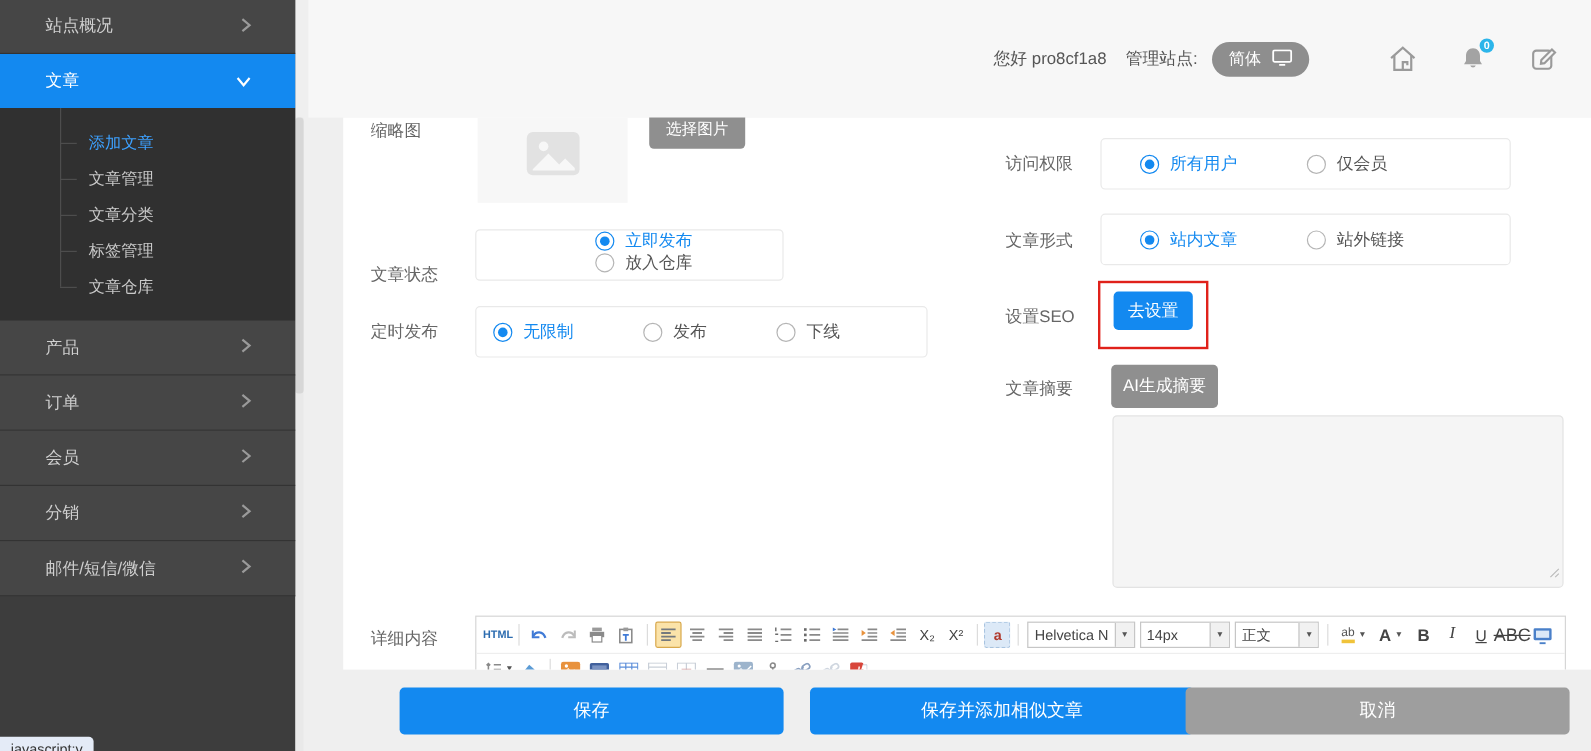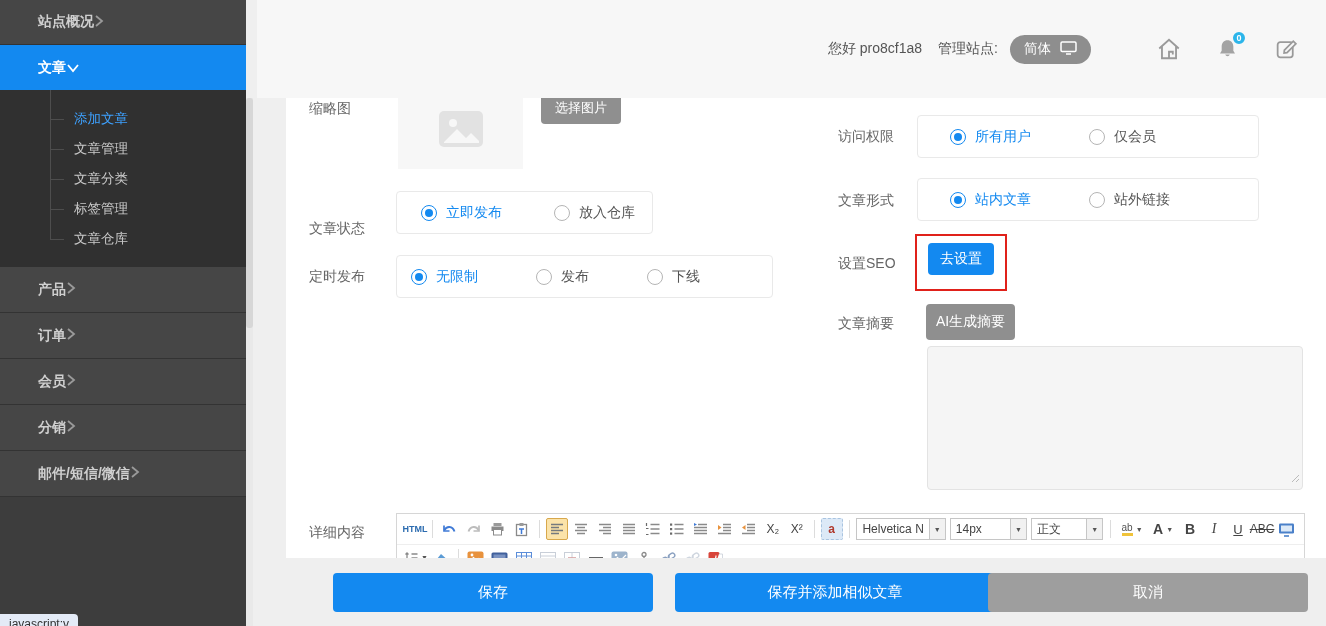--- a/index.html
+++ b/index.html
@@ -5,22 +5,22 @@
   * { margin:0; padding:0; box-sizing:border-box; }
   html,body { width:1326px; height:626px; }
   body { font-family:"Liberation Sans","DejaVu Sans",sans-serif; overflow:hidden; }
   #app { position:relative; width:1326px; height:626px; background:#efefef; overflow:hidden; }
 
   
   .sidebar { position:absolute; left:0; top:0; width:246px; height:626px; background:#3d3d3d; z-index:5; }
   .logo { height:114px; display:flex; align-items:center; justify-content:center; color:#fff;
           font-size:20px; font-weight:bold; letter-spacing:1px; }
   .nav-item { height:45px; background:#464646; border-bottom:1px solid #333;
-              display:flex; align-items:center; 
-              padding:0 36px 0 38px; color:#cfcfcf; font-size:14px; cursor:pointer;font-weight:bold; }
+              display:flex; align-items:center; justify-content:space-between;
+              padding:0 36px 0 38px; color:#cfcfcf; font-size:14px; cursor:pointer; }
   .nav-item.active { background:#1389f0; color:#fff; border-bottom:none; }
   .nav-item.tall { height:46px; }
   .submenu { position:relative; background:#303030; padding:14px 0 13px; }
   .submenu::before { content:""; position:absolute; left:50px; top:0; width:1px; height:149px; background:#4d4d4d; }
   .sub-item { position:relative; height:30px; display:flex; align-items:center;
               padding-left:74px; font-size:13.5px; color:#c9c9c9; cursor:pointer; }
   .sub-item::before { content:""; position:absolute; left:50px; top:50%; width:14px; height:1px; background:#4d4d4d; }
   .sub-item.active { color:#3da1ff; }
   .side-scroll { position:absolute; left:246px; top:98px; width:7px; height:528px; background:#e9e9e9; z-index:4; }
   .side-scroll .thumb { position:absolute; top:0; left:0; width:7px; height:230px; background:#d7d7d7; border-radius:3px; }
@@ -235,21 +235,21 @@
         <svg width="46" height="38" viewBox="0 0 46 38">
           <rect x="1" y="1" width="44" height="36" rx="5" fill="#e2e2e2"></rect>
           <circle cx="15" cy="13" r="4" fill="#f7f7f7"></circle>
           <path d="M6 32 L19 19 L28 28 L33 23 L41 31 L41 33 L6 33 Z" fill="#f7f7f7"></path>
         </svg>
       </span>
     </div>
     <button class="btn-gray choose-btn">选择图片</button>
 
     <span class="flabel" style="left:23px; top:106px;margin-top:16px;">文章状态</span>
-    <div class="gbox" style="left:110px; top:93px; width:257px; height:43px; padding-left:24px; gap:52px;">
+    <div class="gbox" style="left:110px; top:93px; width:257px; height:43px; padding-left:24px; flex-direction:column;">
       <span class="opt">
         <span class="radio on"></span>
         <span class="optlab on">立即发布</span>
       </span>
       <span class="opt">
         <span class="radio"></span>
         <span class="optlab">放入仓库</span>
       </span>
     </div>
 
@@ -429,21 +429,21 @@
         <span class="tb">
             <span style="font-size:14px; font-weight:bold; color:#444;">B</span>
           </span>
         <span class="tb">
             <span style="font-size:14px; font-style:italic; font-family:'Liberation Serif',serif; color:#444;">I</span>
           </span>
         <span class="tb">
             <span style="font-size:13px; text-decoration:underline; color:#444;">U</span>
           </span>
         <span class="tb">
-            <span style="font-size:12px; text-decoration:line-through; color:#444;">ABC</span>
+            <span style="font-size:15px; text-decoration:line-through; color:#444;">ABC</span>
           </span>
         <span class="spacer"></span>
         <span class="tb">
           <svg width="17" height="15">
               <rect x="1" y="1.5" width="15" height="10" rx="1.2" fill="#4a80c9"></rect>
               <rect x="3" y="3.5" width="11" height="6" fill="#dce9f7"></rect>
               <path d="M6 14 h5" stroke="#4a80c9" stroke-width="1.6"></path>
             </svg>
         </span>
       </div>

